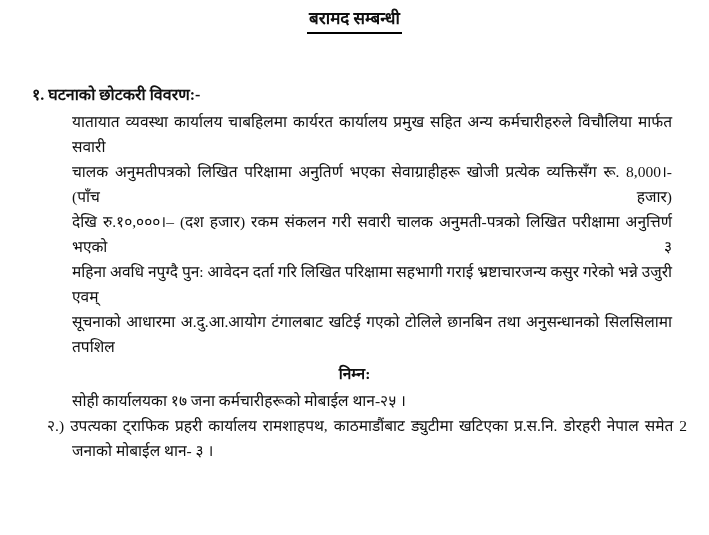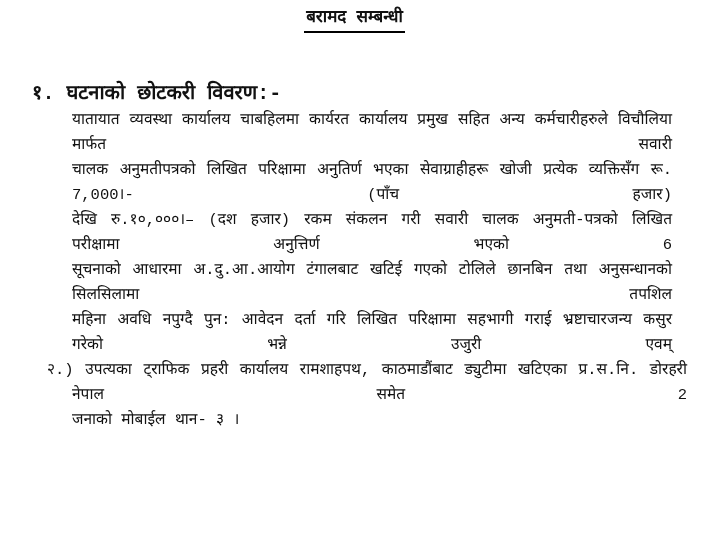--- a/index.html
+++ b/index.html
@@ -16,38 +16,37 @@
     font-size: 15.5px;
     line-height: 25px;
     -webkit-font-smoothing: antialiased;
   }
   .page {
     position: relative;
     width: 709px;
     height: 535px;
     box-sizing: border-box;
     padding-top: 6px;
-    font-family: Liberation Mono, monospace;
   }
   .doc-title-wrap {
     text-align: center;
     margin-bottom: 0;
   }
   .doc-title {
     display: inline-block;
     font-weight: bold;
     font-size: 17px;
     line-height: 22px;
     border-bottom: 2px solid #000;
     padding: 0 2px 2px 2px;
   }
   .section-heading {
     font-weight: bold;
     margin: 48px 0 2px 32px;
-    font-size: 20px;
+    font-size: 16px;
   }
   .summary {
     margin-left: 72px;
     margin-right: 37px;
   }
   .tline {
     text-align: justify;
   }
   .tline.fill {
     text-align-last: justify;
@@ -76,30 +75,32 @@
 <div class="page">
 
   <div class="doc-title-wrap">
     <span class="doc-title">बरामद सम्बन्धी</span>
   </div>
 
   <div class="section-heading">१. घटनाको छोटकरी विवरण:-</div>
 
   <div class="summary">
     <div class="tline fill">यातायात व्यवस्था कार्यालय चाबहिलमा कार्यरत कार्यालय प्रमुख सहित अन्य कर्मचारीहरुले विचौलिया मार्फत सवारी</div>
-    <div class="tline fill">चालक अनुमतीपत्रको लिखित परिक्षामा अनुतिर्ण भएका सेवाग्राहीहरू खोजी प्रत्येक व्यक्तिसँग रू. 7,000।-  (पाँच हजार)</div>
-    <div class="tline fill">देखि रु.१०,०००।– (दश हजार) रकम संकलन गरी सवारी चालक अनुमती-पत्रको लिखित परीक्षामा अनुत्तिर्ण भएको 6</div>
+    <div class="tline fill">चालक अनुमतीपत्रको लिखित परिक्षामा अनुतिर्ण भएका सेवाग्राहीहरू खोजी प्रत्येक व्यक्तिसँग रू. 8,000।-  (पाँच हजार)</div>
+    <div class="tline fill">देखि रु.१०,०००।– (दश हजार) रकम संकलन गरी सवारी चालक अनुमती-पत्रको लिखित परीक्षामा अनुत्तिर्ण भएको ३</div>
+    <div class="tline fill">महिना अवधि नपुग्दै पुन: आवेदन दर्ता गरि लिखित परिक्षामा सहभागी गराई भ्रष्टाचारजन्य कसुर गरेको भन्ने उजुरी एवम्</div>
     <div class="tline fill">सूचनाको आधारमा अ.दु.आ.आयोग टंगालबाट खटिई गएको टोलिले छानबिन तथा अनुसन्धानको सिलसिलामा तपशिल</div>
-    <div class="tline fill">महिना अवधि नपुग्दै पुन: आवेदन दर्ता गरि लिखित परिक्षामा सहभागी गराई भ्रष्टाचारजन्य कसुर गरेको भन्ने उजुरी एवम्</div>
   </div>
 
+  <div class="subheading">निम्न:</div>
 
   <div class="list">
 
     <div class="item">
+      <div class="tline">सोही कार्यालयका १७ जना कर्मचारीहरूको मोबाईल थान-२५ ।</div>
     </div>
 
     <div class="item">
       <div class="tline fill first">
         <span class="num">२.)</span>
         <span>उपत्यका ट्राफिक प्रहरी कार्यालय रामशाहपथ, काठमाडौंबाट ड्युटीमा खटिएका प्र.स.नि. डोरहरी नेपाल समेत 2</span>
       </div>
       <div class="tline">जनाको मोबाईल थान- ३ ।</div>
     </div>
 

